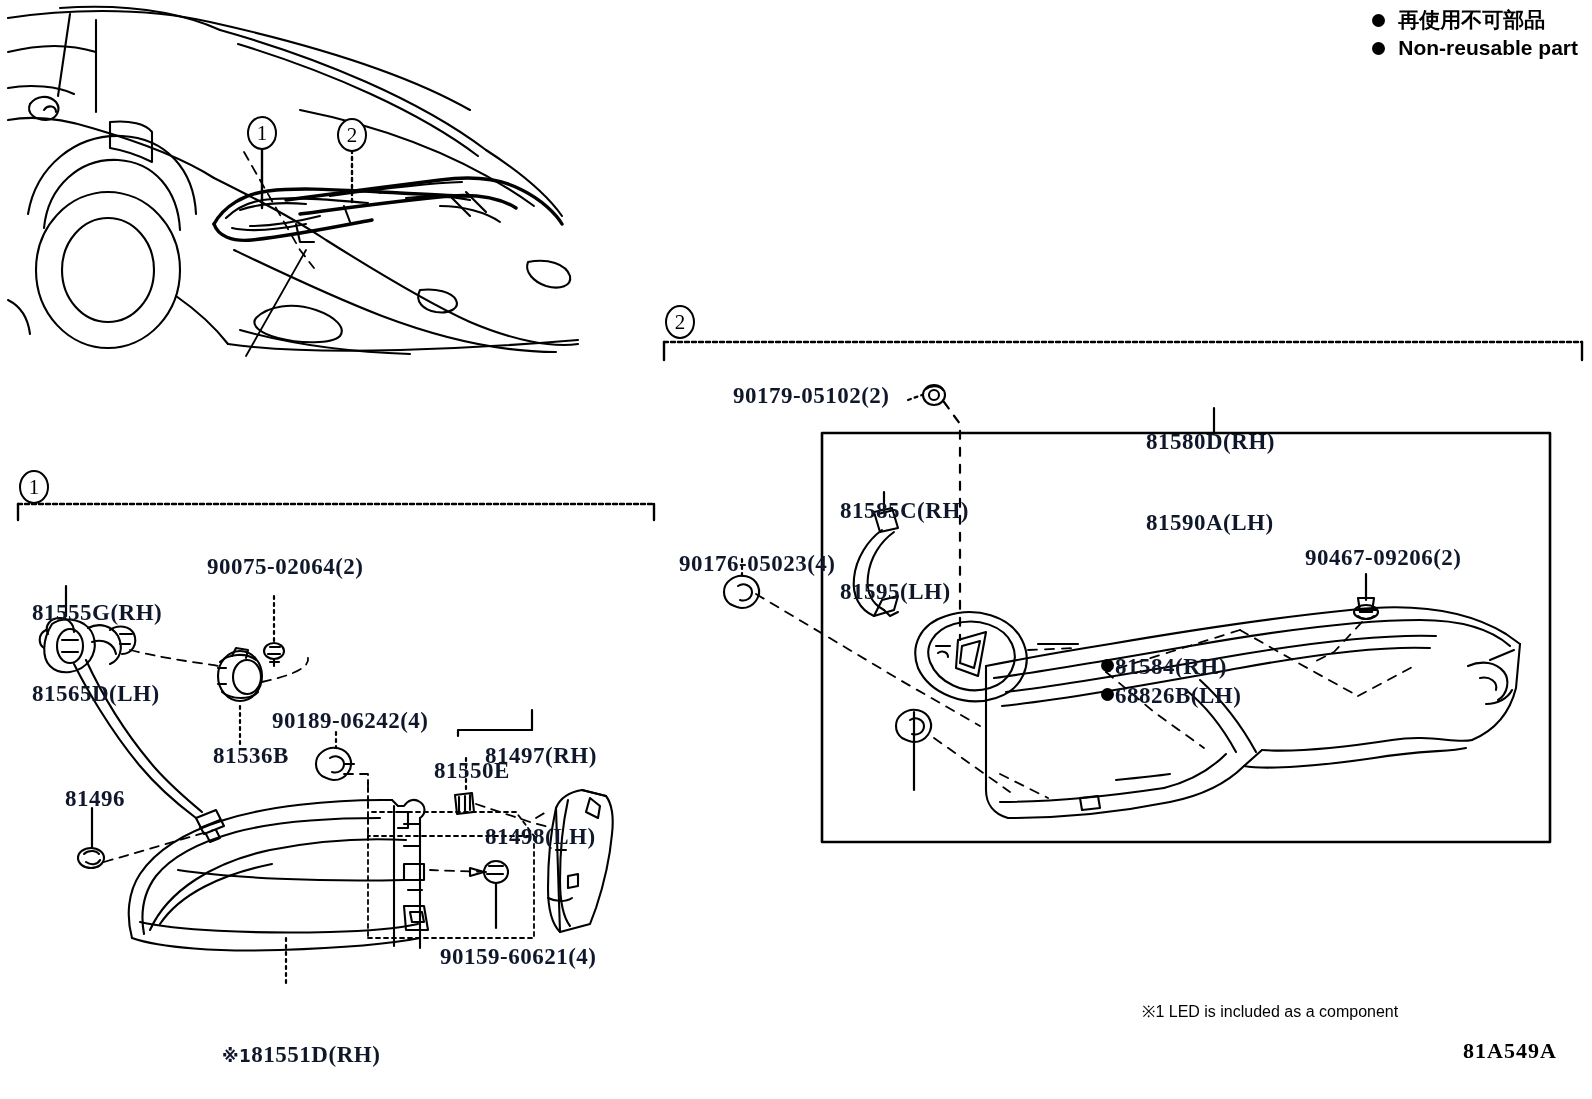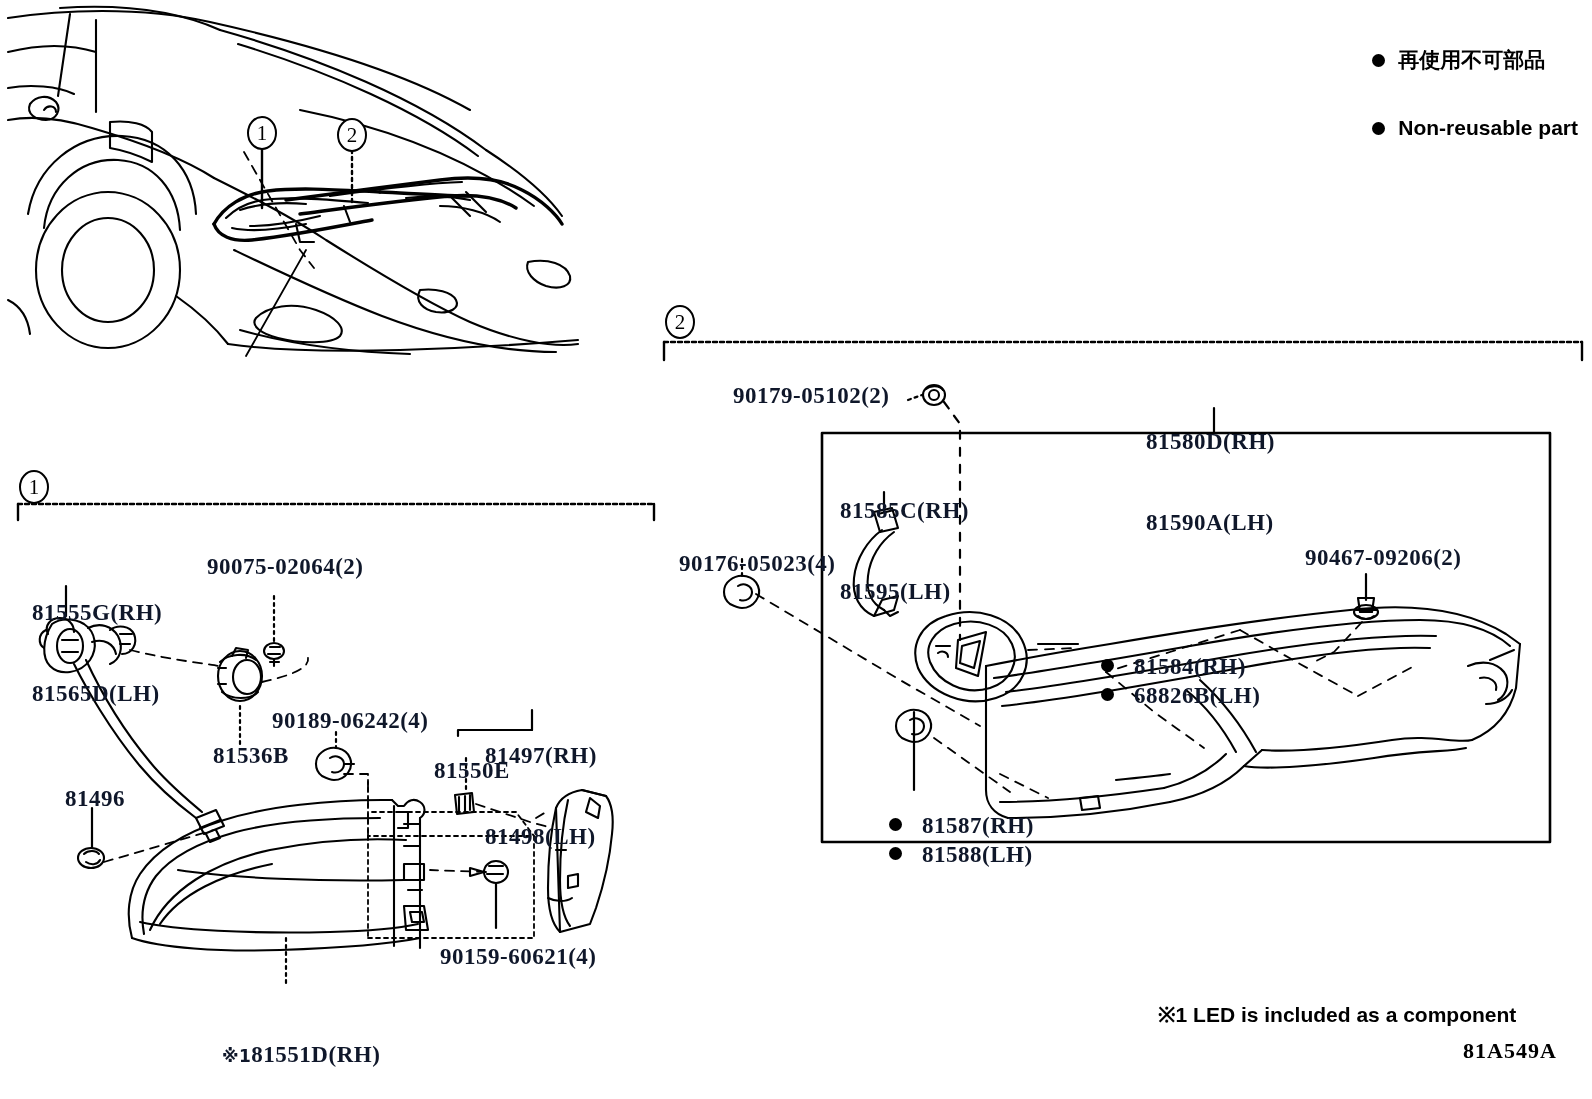--- a/index.html
+++ b/index.html
@@ -36,21 +36,20 @@
     position: absolute;
     right: 14px;
     top: 6px;
     text-align: left;
   }
   .legend-row {
     display: flex;
     align-items: center;
     gap: 13px;
     height: 28px;
-    margin-top: 40px;
   }
   .legend-row span.txt {
     font-family: "Liberation Sans", sans-serif;
     font-weight: bold;
     font-size: 21px;
     color: #000;
     white-space: pre;
   }
   .legend-row span.txt.jp {
     font-family: "DejaVu Sans", sans-serif;
@@ -60,34 +59,33 @@
     width: 13px;
     height: 13px;
     border-radius: 50%;
     background: #000;
     display: inline-block;
     flex: 0 0 auto;
   }
   .dotted-label {
     display: inline-flex;
     align-items: flex-start;
-    gap: 20px;
+    gap: 1px;
     text-align: center;
   }
   .dotted-label .dot {
     margin-top: 6px;
   }
   .note {
     position: absolute;
     font-family: "Liberation Sans", sans-serif;
-    font-weight: bold;
-    font-size: 21px;
+    font-weight: normal;
+    font-size: 16px;
     color: #000;
     white-space: pre;
-    margin-left: 16px;
   }
   .code {
     position: absolute;
     font-family: "Liberation Serif", serif;
     font-weight: bold;
     font-size: 22px;
     letter-spacing: 1px;
     color: #000;
   }
   .callout {
@@ -490,21 +488,17 @@
 
   <div class="lbl" style="left:679px; top:550px;">90176-05023(4)</div>
 
   <div class="lbl" style="left:1305px; top:544px;">90467-09206(2)</div>
 
   <div class="lbl" style="left:1076px; top:624px;">
     <div class="dotted-label"><span class="dot"></span><span>81584(RH)</span></div>
     <div class="dotted-label"><span class="dot"></span><span>68826B(LH)</span></div>
   </div>
 
-  <div class="lbl" style="left:864px; top:783px;">
-    <div class="dotted-label"><span class="dot"></span><span>81587(RH)</span></div>
-    <div class="dotted-label"><span class="dot"></span><span>81588(LH)</span></div>
-  </div>
 
   <div class="note" style="left:1142px; top:1000px;">※1 LED is included as a component</div>
   <div class="code" style="left:1463px; top:1038px;text-align:right;">81A549A</div>
 
 </div>
 
 </body></html>

